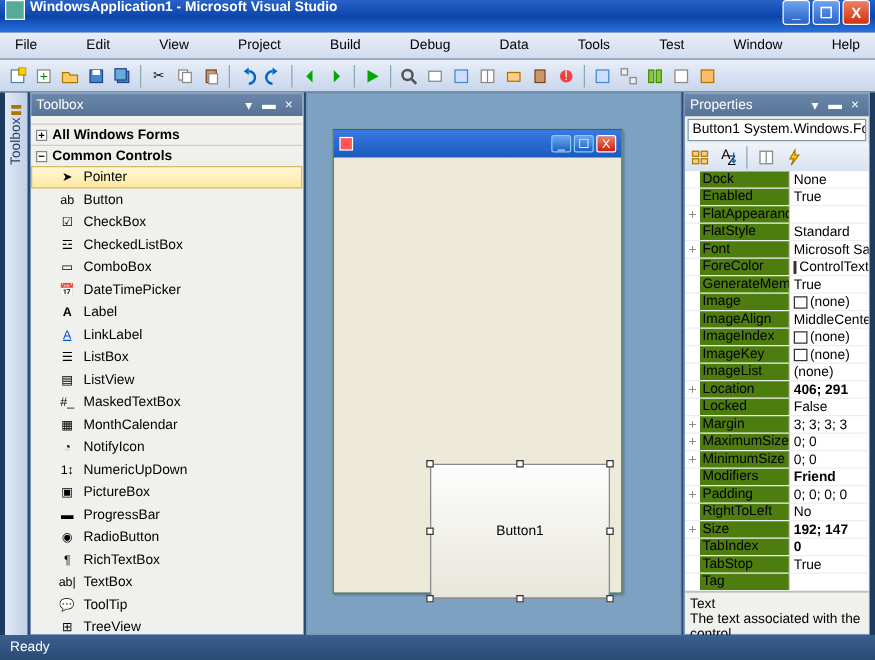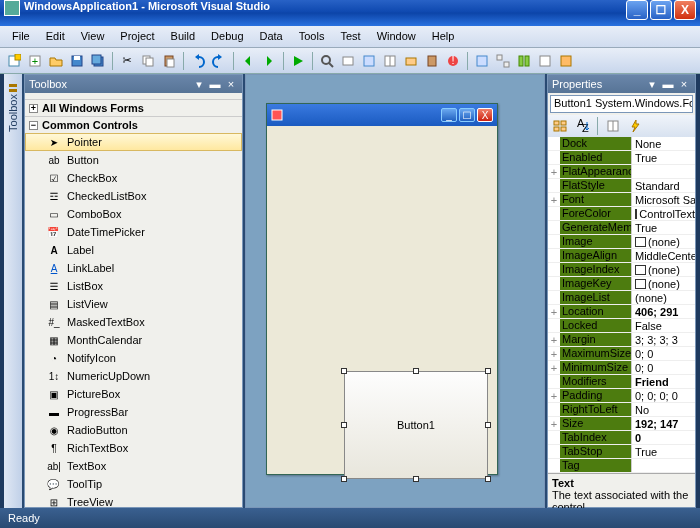--- a/index.html
+++ b/index.html
@@ -8,21 +8,21 @@
 
 .titlebar { height:26px; background:linear-gradient(#2862c6,#0f49b0 45%,#0c44a8 50%,#2a72e0); display:flex; padding:0 4px; color:#fff; }
 .titlebar .icon { width:16px; height:16px; margin-right:4px; background:#5a9; border:1px solid #fff; }
 .titlebar .title { font-weight:bold; flex:1; }
 .titlebar-btns { display:flex; gap:2px; }
 .tb-btn { width:22px; height:20px; border:1px solid #fff; border-radius:3px; display:flex; align-items:center; justify-content:center; color:#fff; font-weight:bold; font-size:12px; }
 .tb-min,.tb-max { background:linear-gradient(#6ba3f0,#2862c6); }
 .tb-close { background:linear-gradient(#f08060,#d03010); }
 
 
-.menubar { height:22px; background:linear-gradient(#e8eef8,#d0dcef); display:flex; align-items:stretch; padding:0 4px; border-bottom:1px solid #9ab; }
+.menubar { height:22px; background:linear-gradient(#e8eef8,#d0dcef); display:flex; align-items:stretch; padding:0 4px; border-bottom:1px solid #9ab;justify-content:space-between; }
 .menubar .mi { padding:4px 8px; cursor:default; }
 
 
 .toolbar { height:26px; background:linear-gradient(#e8eef8,#c8d6ec); border-bottom:1px solid #8aa; display:flex; align-items:center; padding:0 4px; gap:1px; }
 .tbtn { width:20px; height:20px; display:flex; align-items:center; justify-content:center; border:1px solid transparent; }
 .sep { width:1px; height:18px; background:#8aa; margin:0 3px; }
 
 
 .main { position:absolute; top:74px; bottom:20px; left:4px; right:4px; display:flex; background:#294a72; gap:2px; }
 
@@ -59,21 +59,21 @@
 .props-toolbar { height:22px; display:flex; align-items:center; padding:2px; gap:2px; background:linear-gradient(#f0f4fa,#d8e2f0); }
 .ptbtn { width:20px; height:18px; border:1px solid transparent; display:flex; align-items:center; justify-content:center; }
 .props-grid { flex:1; overflow:auto; background:#fff; font-size:10px; }
 .prow { display:flex; height:14px; border-bottom:1px solid #eee; }
 .prow .expcol { width:12px; display:flex; align-items:center; justify-content:center; color:#888; }
 .prow .name { width:72px; padding-left:2px; background:#4d7c0f; border-right:1px solid #ccc; overflow:hidden; white-space:nowrap; }
 .prow .val { flex:1; padding-left:3px; overflow:hidden; white-space:nowrap; display:flex; align-items:center; gap:2px; }
 .prow.bold .val { font-weight:bold; }
 .swatch { width:11px; height:10px; border:1px solid #333; display:inline-block; }
 .props-help { height:34px; background:#f0f0ec; border-top:1px solid #aaa; padding:3px 4px; font-size:10px; }
-.props-help .hname { font-weight:bold; }
+.props-help .hname { font-weight:normal; }
 
 
 .status { position:absolute; bottom:0; left:0; right:0; height:20px; background:linear-gradient(#3a6090,#294a72); color:#fff; display:flex; align-items:center; padding:0 8px; font-size:11px; }
 
 
 svg { display:block; }
 </style>
 </head>
 <body>
 

